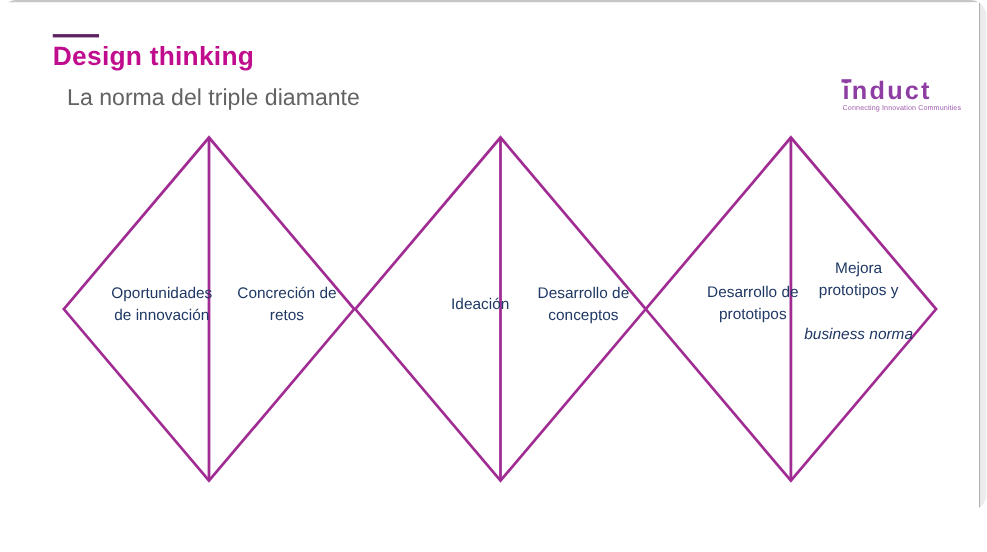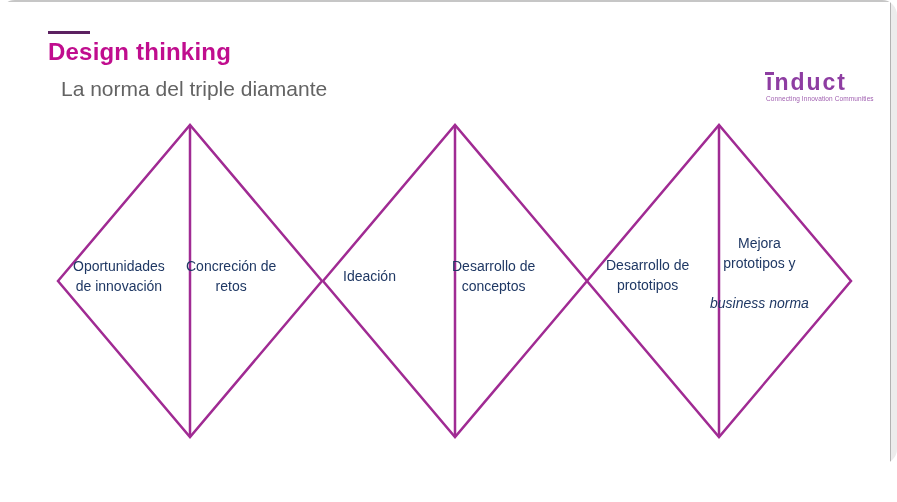--- a/index.html
+++ b/index.html
@@ -41,21 +41,21 @@
     position: absolute; left: -1px; top: 2px; width: 9px; height: 3px;
     background: #8e3da2;
   }
   .logo .tagline {
     margin-top: 1px; font-size: 6.5px; color: #a05fb0;
     letter-spacing: 0.1px; white-space: nowrap;
   }
   .diagram-svg { position: absolute; left: 0; top: 0; }
   .dlabel {
     position: absolute; height: 64px; display: flex;
-    align-items: center; justify-content: flex-start;
+    align-items: center; justify-content: flex-end;
     text-align: center; color: #1f3864; font-size: 14px; line-height: 20px;
     white-space: pre-line;
   }
   .dlabel .italic { display: block; font-style: italic; }
   .dlabel .stack span { display: block; white-space: pre-line; }
 </style>
 </head>
 <body>
 
 <div class="slide">

